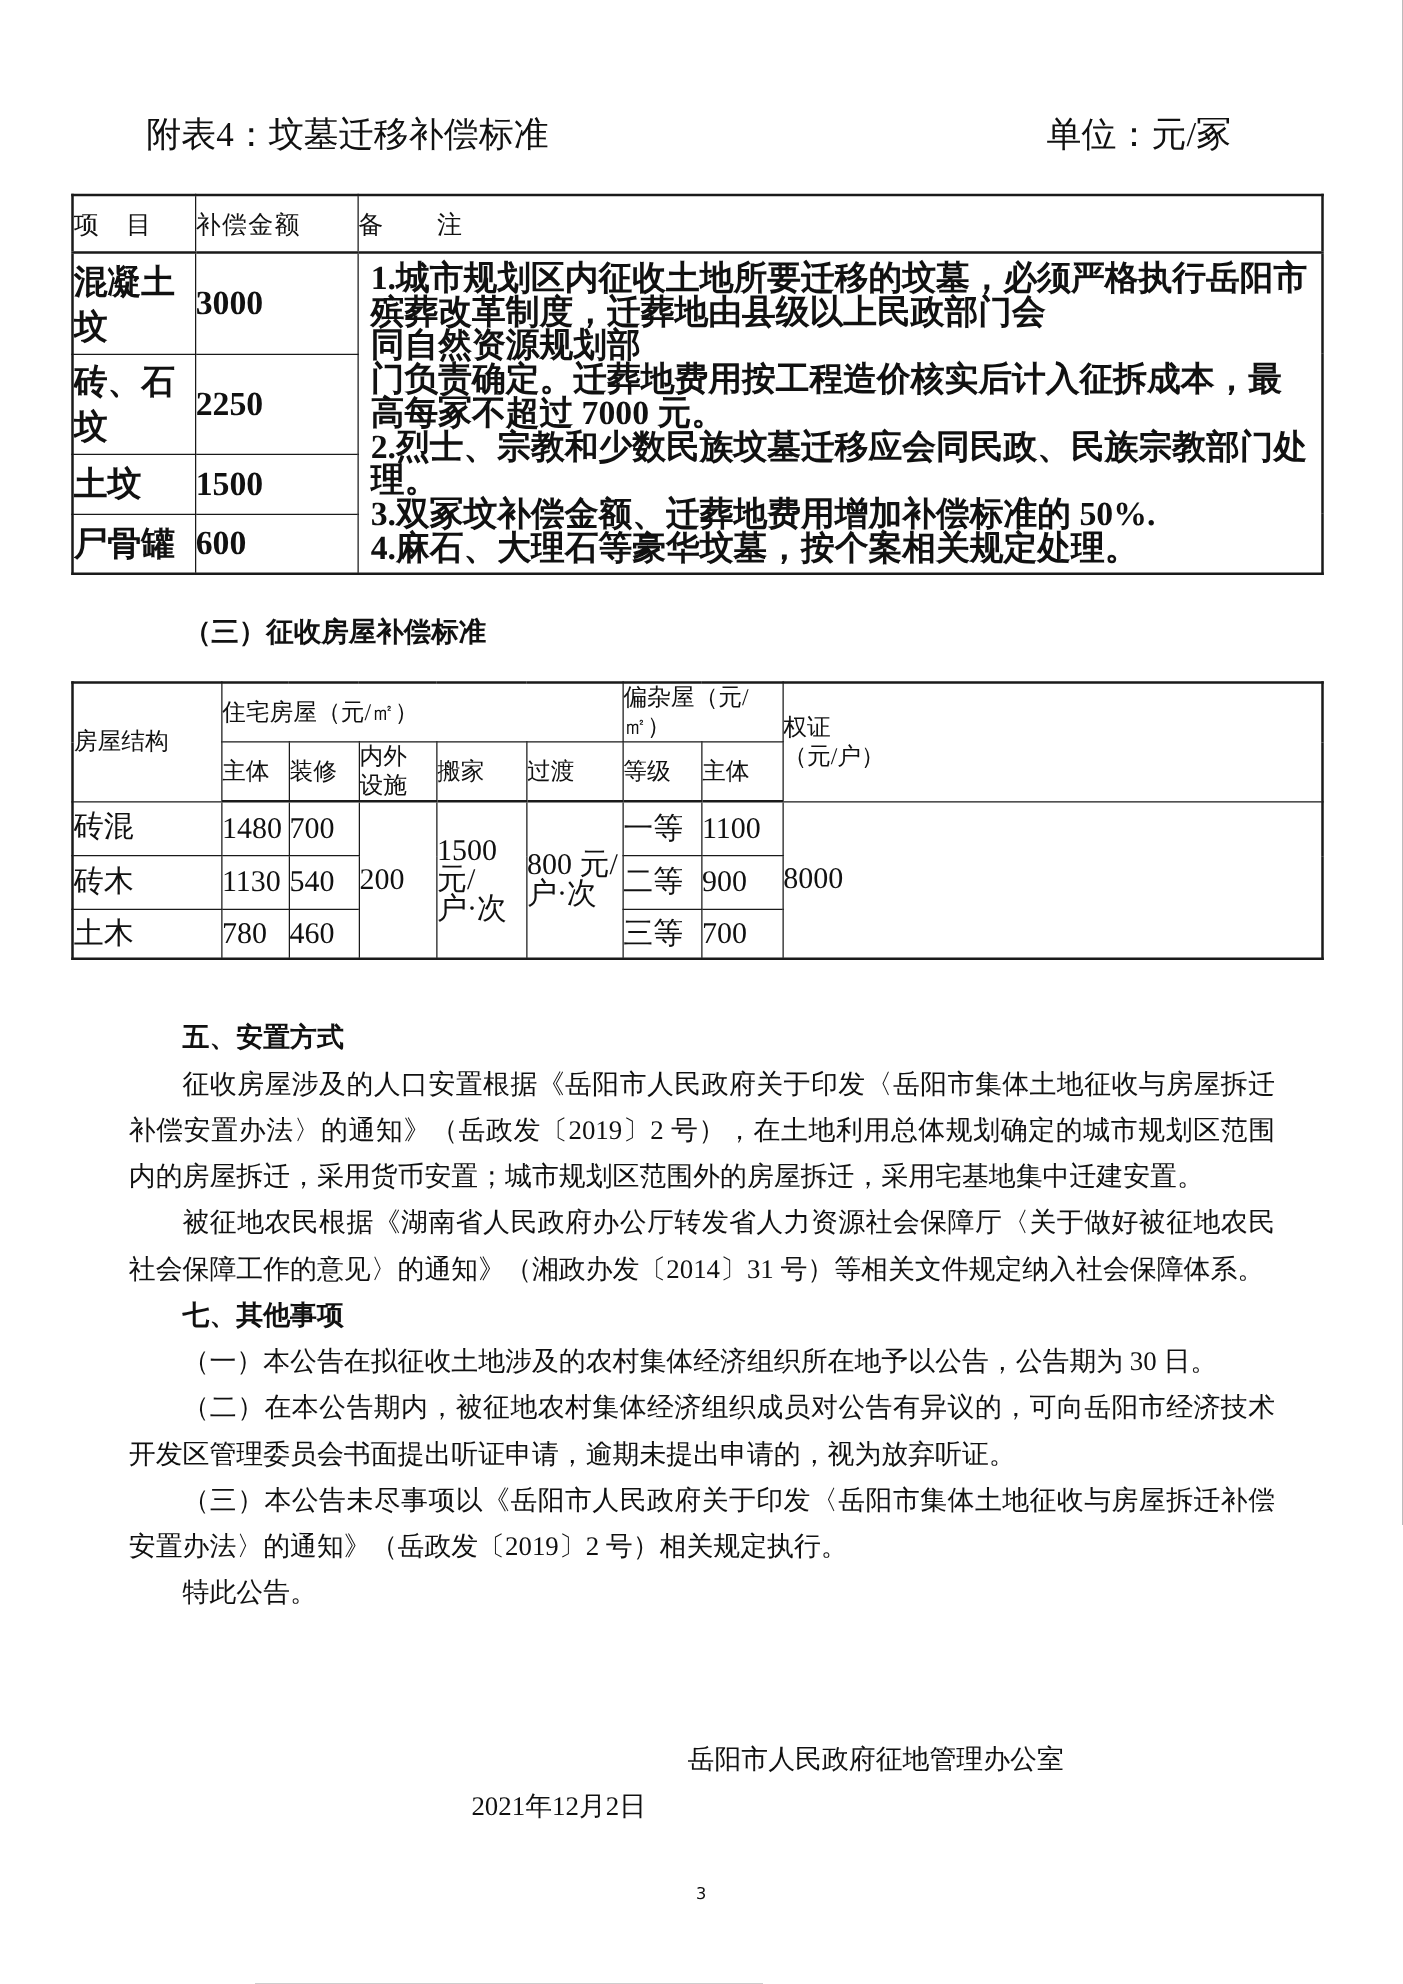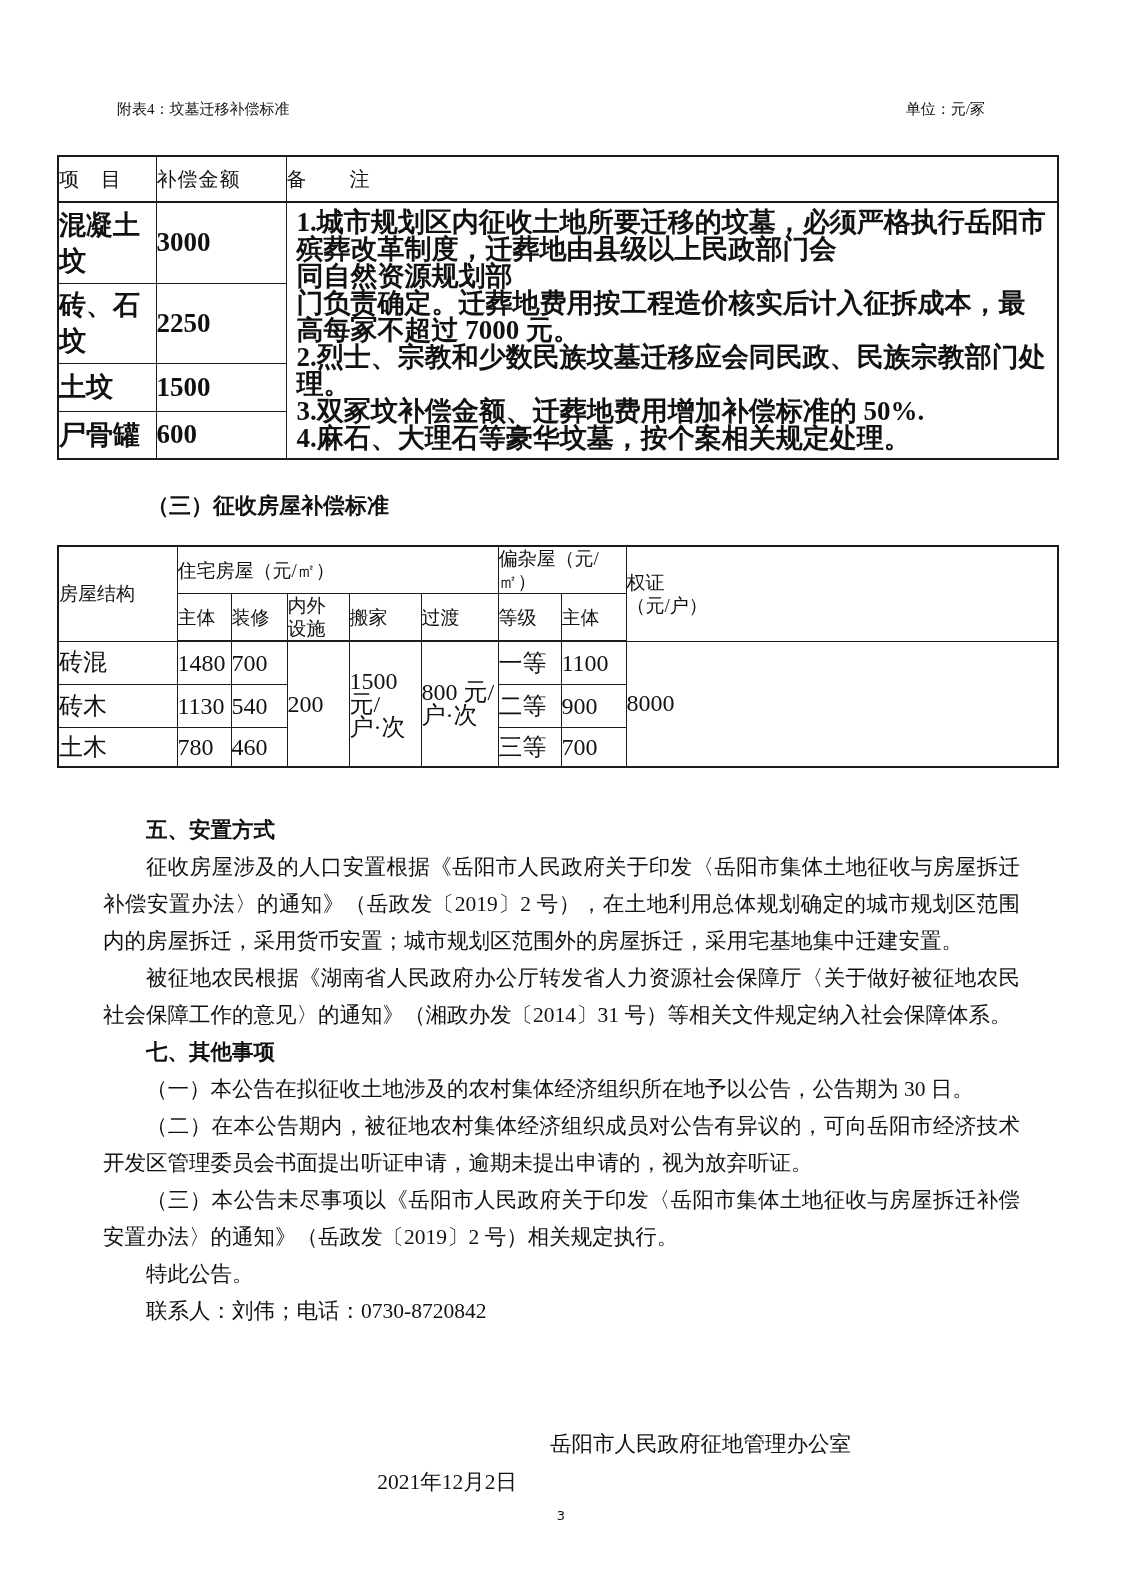--- a/index.html
+++ b/index.html
@@ -11,21 +11,21 @@
     background: #ffffff;
     font-family: "Liberation Serif", serif;
     color: #111;
     overflow: hidden;
   }
   
   .caption-row {
     display: flex;
     justify-content: space-between;
     padding: 96px 137px 0 117px;
-    font-size: 15px;
+    font-size: 28px;
     line-height: 26px;
     align-items: flex-end;
   }
   
   table { border-collapse: collapse; table-layout: fixed; }
   .tbl { margin-left: 57px; width: 1000px; border: 2px solid #1a1a1a; }
   .tbl td, .tbl th {
     border: 1px solid #1a1a1a;
     font-weight: normal;
     text-align: left;
@@ -203,21 +203,20 @@
     <div class="sec-heading">五、安置方式</div>
     <div class="para">征收房屋涉及的人口安置根据《岳阳市人民政府关于印发〈岳阳市集体土地征收与房屋拆迁补偿安置办法〉的通知》（岳政发〔2019〕2 号），在土地利用总体规划确定的城市规划区范围内的房屋拆迁，采用货币安置；城市规划区范围外的房屋拆迁，采用宅基地集中迁建安置。</div>
 
     <div class="para">被征地农民根据《湖南省人民政府办公厅转发省人力资源社会保障厅〈关于做好被征地农民社会保障工作的意见〉的通知》（湘政办发〔2014〕31 号）等相关文件规定纳入社会保障体系。</div>
 
     <div class="sec-heading">七、其他事项</div>
     <div class="para">（一）本公告在拟征收土地涉及的农村集体经济组织所在地予以公告，公告期为 30 日。</div>
     <div class="para">（二）在本公告期内，被征地农村集体经济组织成员对公告有异议的，可向岳阳市经济技术开发区管理委员会书面提出听证申请，逾期未提出申请的，视为放弃听证。</div>
     <div class="para">（三）本公告未尽事项以《岳阳市人民政府关于印发〈岳阳市集体土地征收与房屋拆迁补偿安置办法〉的通知》（岳政发〔2019〕2 号）相关规定执行。</div>
     <div class="para">特此公告。</div>
-    <div class="para">联系人：刘伟；电话：0730-8720842</div>
 
     <div class="signature">
       <div class="sig-office">岳阳市人民政府征地管理办公室</div>
       <div class="sig-date">2021年12月2日</div>
     </div>
   </div>
 
   <div class="page-num">3</div>
 
 </div>

